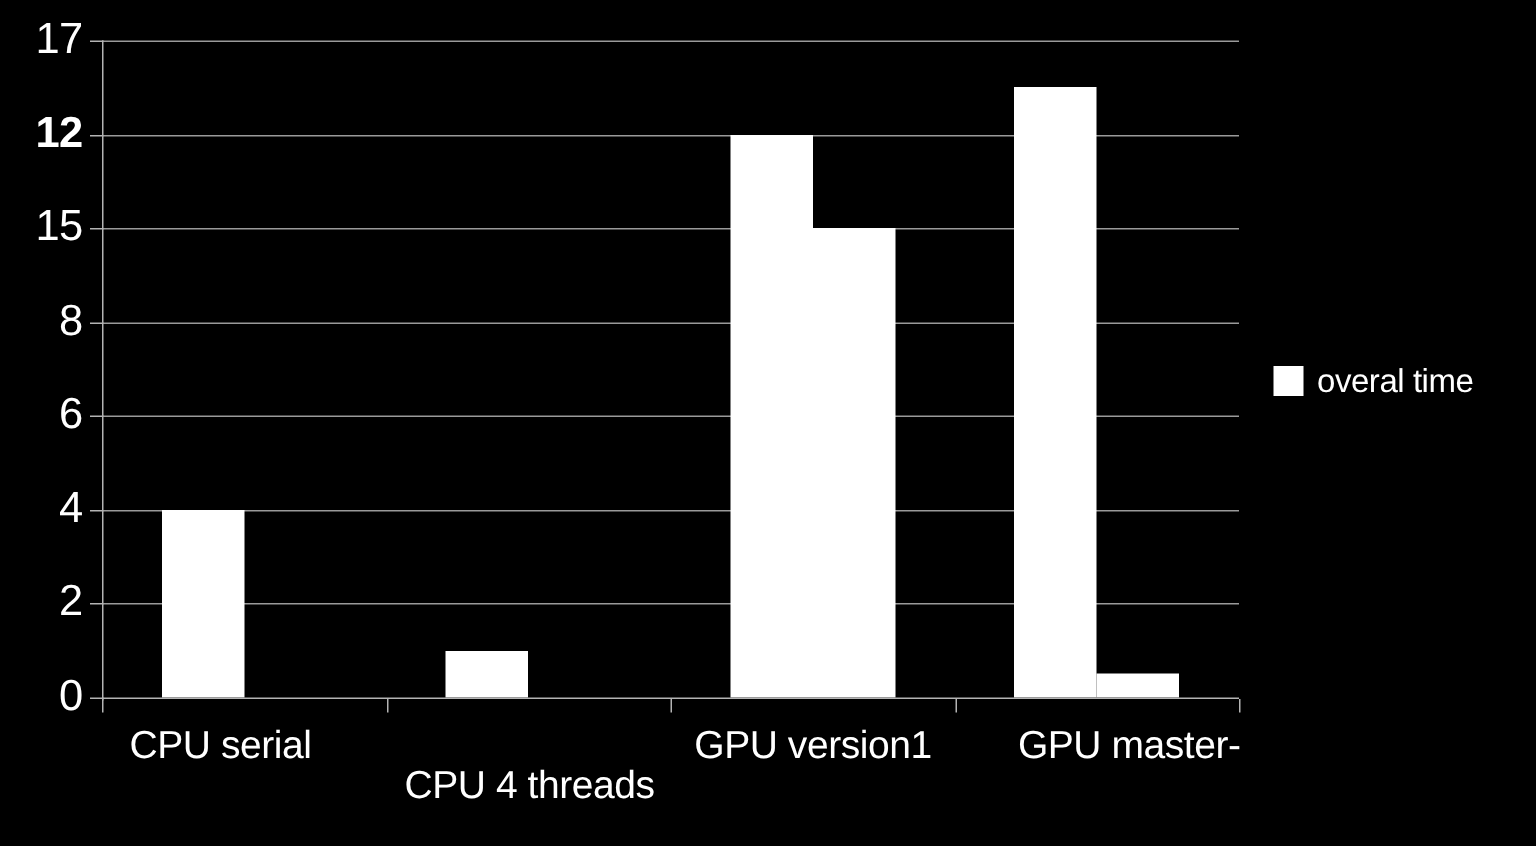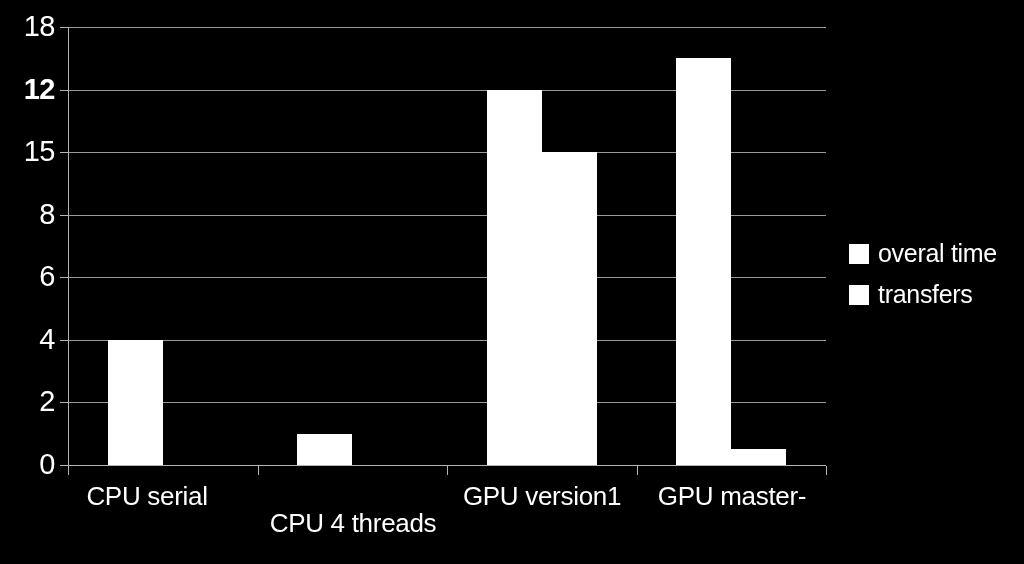--- a/index.html
+++ b/index.html
@@ -128,34 +128,34 @@
 
   .legend-swatch {
     width: 20px;
     height: 20px;
     background: #ffffff;
     flex: 0 0 auto;
     margin-right: 9px;
   }
 
   .legend-text {
-    font-size: 25px;
+    font-size: 22px;
     line-height: 27px;
     color: #ffffff;
     white-space: nowrap;
     letter-spacing: -0.3px;
   }
 </style>
 </head>
 <body>
 
 <div id="chart-root">
 
   <div id="y-axis-labels">
-      <div class="y-tick-label" style="top: 12px;">18</div>
+      <div class="y-tick-label" style="top: 12px;">17</div>
       <div class="y-tick-label" style="top: 74.5714px; font-weight: bold;">12</div>
       <div class="y-tick-label" style="top: 137.143px;">15</div>
       <div class="y-tick-label" style="top: 199.714px;">8</div>
       <div class="y-tick-label" style="top: 262.286px;">6</div>
       <div class="y-tick-label" style="top: 324.857px;">4</div>
       <div class="y-tick-label" style="top: 387.429px;">2</div>
       <div class="y-tick-label" style="top: 450px;">0</div>
     </div>
 
   <div id="axis-line-y"></div>
@@ -190,33 +190,29 @@
       <div class="x-tick-mark" style="left: 826px;"></div>
       <div class="cat-label" style="left: 52px; width: 190px;">
         <div>CPU serial</div>
       </div>
       <div class="cat-label" style="left: 258px; width: 190px; margin-top: 27px;">
         <div>CPU 4 threads</div>
       </div>
       <div class="cat-label" style="left: 447px; width: 190px;">
         <div>GPU version1</div>
       </div>
-      <div class="cat-label" style="left: 637px; width: 190px;">
+      <div class="cat-label" style="left: 637px; width: 190px; text-align: right;">
         <div>GPU master-</div>
       </div>
     </div>
 
   <div id="legend">
       <div class="legend-row">
         <span class="legend-swatch" style="background: rgb(255, 255, 255);"></span>
         <span class="legend-text">overal time</span>
-      </div>
-      <div class="legend-row">
-        <span class="legend-swatch" style="background: rgb(255, 255, 255);"></span>
-        <span class="legend-text">transfers</span>
       </div>
     </div>
 
 <div class="y-tick-mark" style="top: 27px;"></div>
     <div class="y-tick-mark" style="top: 90px;"></div>
     <div class="y-tick-mark" style="top: 152px;"></div>
     <div class="y-tick-mark" style="top: 215px;"></div>
     <div class="y-tick-mark" style="top: 277px;"></div>
     <div class="y-tick-mark" style="top: 340px;"></div>
     <div class="y-tick-mark" style="top: 402px;"></div>

